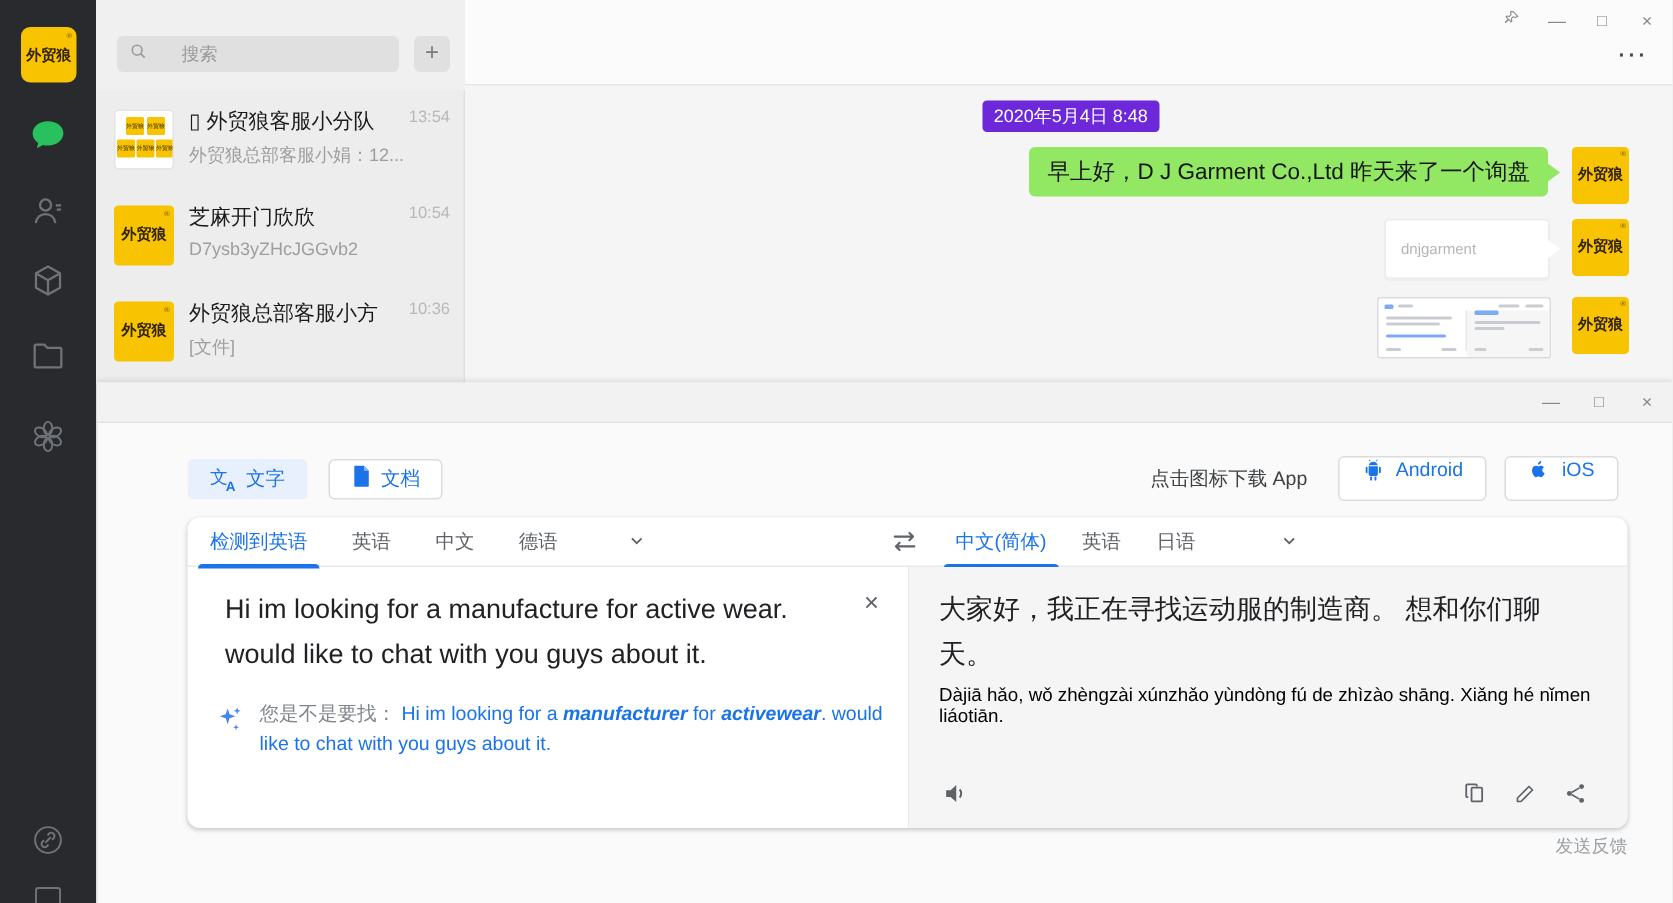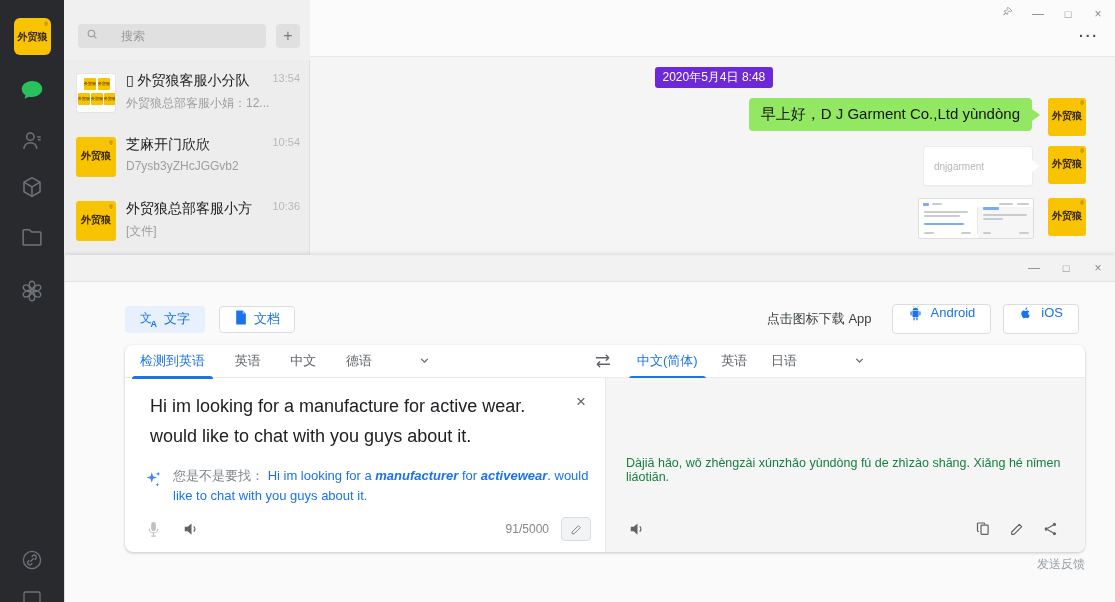--- a/index.html
+++ b/index.html
@@ -115,21 +115,21 @@
   .s-label { color:#80868b; }
   .s-link { color:#1a73e8; cursor:pointer; }
   .s-link b i, .s-link .bi { font-weight:bold; font-style:italic; }
   .src-footer { position:absolute; left:20px; right:14px; bottom:10px; height:26px; display:flex; align-items:center; }
   .ic-btn { border:none; background:transparent; padding:0; cursor:pointer; display:inline-flex; align-items:center; }
   .src-footer .spk { margin-left:20px; }
   .count { margin-left:auto; font-size:12px; color:#80868b; margin-right:12px; }
   .edit-box { width:30px; height:24px; background:#f1f3f4; border:1px solid #dadce0; border-radius:4px;
               display:inline-flex; align-items:center; justify-content:center; cursor:pointer; }
   .dst-text { position:absolute; left:20px; right:30px; top:13px; font-size:18px; line-height:30px; color:#202124; }
-  .pinyin { position:absolute; left:20px; right:24px; top:78px; font-size:12.5px; color:#15803d; }
+  .pinyin { position:absolute; left:20px; right:24px; top:78px; font-size:12.5px; color:#000000; }
   .dst-footer { position:absolute; left:22px; right:26px; bottom:10px; height:26px; display:flex; align-items:center; }
   .dst-footer .right-ics { margin-left:auto; display:flex; gap:17px; }
   .feedback { position:absolute; right:30px; top:301px; font-size:12px; color:#9aa0a6; cursor:pointer; }
 </style>
 </head>
 <body>
 
 <div class="app">
 
   <aside class="sidebar">
@@ -260,21 +260,21 @@
         <button class="win-btn max">□</button>
         <button class="win-btn">×</button>
       </div>
       <button class="more-btn">···</button>
     </header>
 
     <div class="messages">
       <div class="date-chip">2020年5月4日 8:48</div>
 
       <div class="msg-row" style="top:41px">
-        <div class="bubble">早上好，D J Garment Co.,Ltd yùndòng</div>
+        <div class="bubble">早上好，D J Garment Co.,Ltd 昨天来了一个询盘</div>
         <div class="m-avatar">
           <span class="av-txt">外贸狼</span>
           <span class="av-reg">®</span>
         </div>
       </div>
 
       <div class="msg-row" style="top:89px">
         <div class="w-card">dnjgarment</div>
         <div class="m-avatar">
           <span class="av-txt">外贸狼</span>
@@ -400,43 +400,24 @@
               <svg width="18" height="20" viewBox="0 0 24 26">
                   <path fill="#4285f4" d="M9 4l1.7 5.3L16 11l-5.3 1.7L9 18l-1.7-5.3L2 11l5.3-1.7z"></path>
                   <path fill="#4285f4" d="M17.5 3l.8 2.4 2.4.8-2.4.8-.8 2.4-.8-2.4-2.4-.8 2.4-.8zM16.5 18l.7 2 2 .7-2 .7-.7 2-.7-2-2-.7 2-.7z"></path>
                 </svg>
             </span>
             <span class="s-txt">
               <span class="s-label">您是不是要找：</span>
               <span class="s-link"><span>Hi im looking for a </span><span class="bi">manufacturer</span><span> for </span><span class="bi">activewear</span><span>. would like to chat with you guys about it.</span></span>
             </span>
           </div>
-          <div class="src-footer">
-            <button class="ic-btn">
-              <svg width="17" height="20" viewBox="0 0 24 26" fill="#bdc1c6">
-                  <path d="M12 16a3.3 3.3 0 003.3-3.3V6.3a3.3 3.3 0 10-6.6 0v6.4A3.3 3.3 0 0012 16z"></path>
-                  <path fill="none" stroke="#bdc1c6" stroke-width="1.7" d="M6 12.5a6 6 0 0012 0M12 18.5V23M9 23h6"></path>
-                </svg>
-            </button>
-            <button class="ic-btn spk">
-              <svg width="19" height="18" viewBox="0 0 24 24">
-                  <path fill="#5f6368" d="M3 9v6h4l5 4.5v-15L7 9H3z"></path>
-                  <path fill="none" stroke="#5f6368" stroke-width="1.8" d="M15 8.5a5 5 0 010 7"></path>
-                </svg>
-            </button>
-            <span class="count">91/5000</span>
-            <span class="edit-box">
-              <svg width="13" height="13" viewBox="0 0 24 24" fill="none" stroke="#80868b" stroke-width="1.8" stroke-linejoin="round">
-                  <path d="M4 16.5V20h3.5L19 8.5 15.5 5 4 16.5z"></path>
-                </svg>
-            </span>
-          </div>
         </div>
 
         <div class="dst-panel">
+          <div class="dst-text">大家好，我正在寻找运动服的制造商。 想和你们聊天。</div>
           <div class="pinyin">Dàjiā hǎo, wǒ zhèngzài xúnzhǎo yùndòng fú de zhìzào shāng. Xiǎng hé nǐmen liáotiān.</div>
           <div class="dst-footer">
             <button class="ic-btn">
               <svg width="19" height="18" viewBox="0 0 24 24">
                   <path fill="#5f6368" d="M3 9v6h4l5 4.5v-15L7 9H3z"></path>
                   <path fill="none" stroke="#5f6368" stroke-width="1.8" d="M15 8.5a5 5 0 010 7"></path>
                 </svg>
             </button>
             <span class="right-ics">
               <button class="ic-btn">

